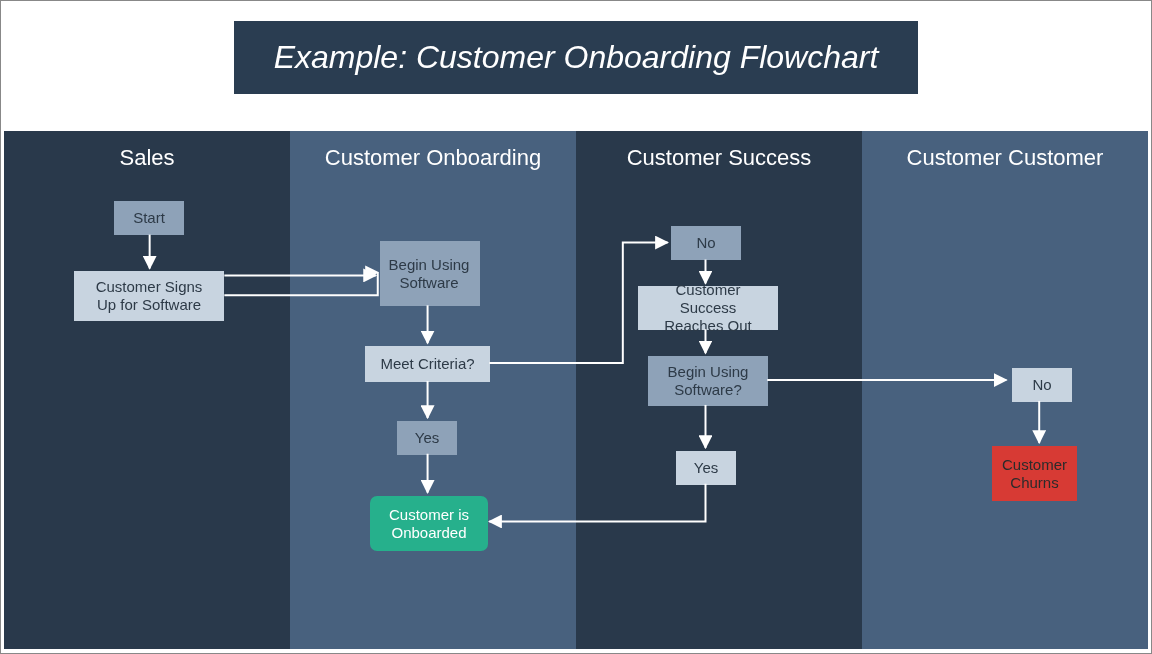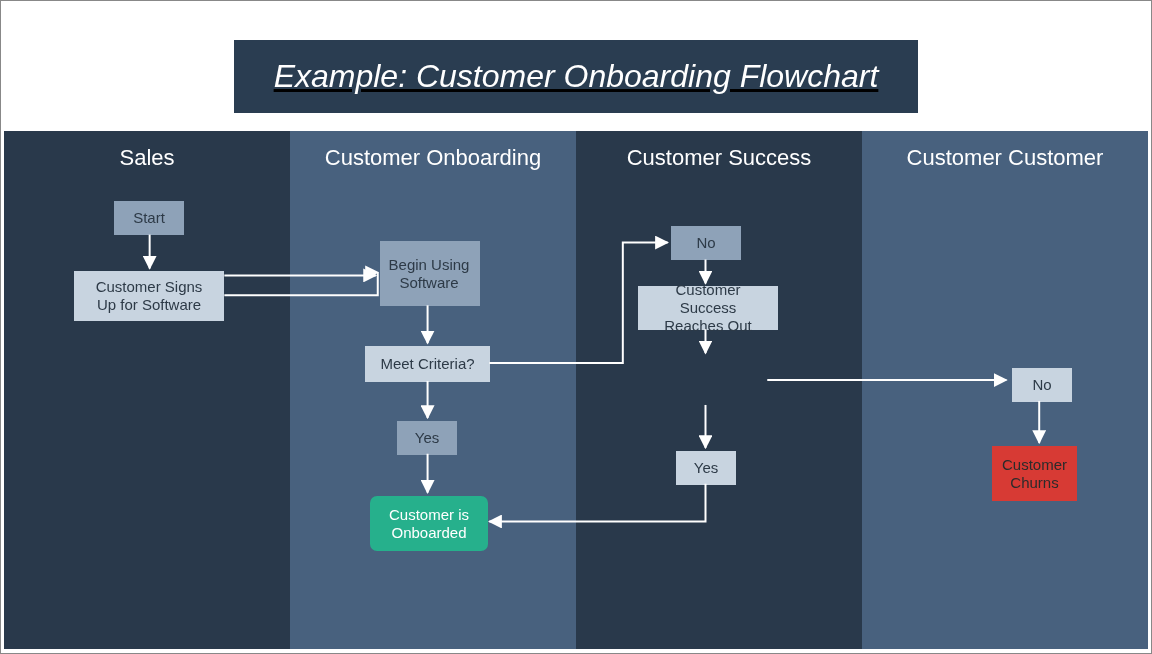--- a/index.html
+++ b/index.html
@@ -1,20 +1,20 @@
 <!DOCTYPE html>
 <html><head>
 <meta charset="utf-8">
 <style>
   * { box-sizing: border-box; margin: 0; padding: 0; }
   html, body { width: 1152px; height: 654px; font-family: "Helvetica Neue", Helvetica, Arial, sans-serif; background: #fff; }
   .page { width: 1152px; height: 654px; border: 1px solid #888; position: relative; }
 
   
-  .title-wrap { width: 100%; height: 112px; display: flex; align-items: flex-end; justify-content: center; padding-top: 4px; text-decoration: underline; }
+  .title-wrap { width: 100%; height: 112px; display: flex; align-items: flex-start; justify-content: center; padding-top: 20px; }
   .title-box { background: #2a3d51; color: #fff; padding: 18px 40px; font-size: 32px; font-style: italic; font-weight: 400; }
 
   
   .lanes { position: absolute; left: 3px; right: 3px; top: 130px; bottom: 4px; display: flex; }
   .lane { flex: 1 1 0; position: relative; }
   .lane.dark  { background: #29394b; }
   .lane.mid   { background: #48617e; }
   .lane-header { color: #fff; font-size: 22px; font-weight: 300; text-align: center; padding: 14px 4px 8px; }
 
   
@@ -49,20 +49,21 @@
       <div class="node steel" style="left:90px; top:110px; width:100px; height:65px;padding-left:8px;">Begin Using Software</div>
       <div class="node light" style="left:75px; top:215px; width:125px; height:36px;">Meet Criteria?</div>
       <div class="node steel" style="left:107px; top:290px; width:60px; height:34px;">Yes</div>
       <div class="node green" style="left:80px; top:365px; width:118px; height:55px;border-radius:7px;">Customer is Onboarded</div>
     </div>
 
     <div class="lane dark">
       <div class="lane-header">Customer Success</div>
       <div class="node steel" style="left:95px; top:95px; width:70px; height:34px;">No</div>
       <div class="node light" style="left:62px; top:155px; width:140px; height:44px;">Customer Success Reaches Out</div>
+      <div class="node steel" style="left:72px; top:225px; width:120px; height:50px;">Begin Using Software?</div>
       <div class="node light" style="left:100px; top:320px; width:60px; height:34px;">Yes</div>
     </div>
 
     <div class="lane mid">
       <div class="lane-header">Customer Customer</div>
       <div class="node light" style="left:150px; top:237px; width:60px; height:34px;">No</div>
       <div class="node red" style="left:130px; top:315px; width:85px; height:55px;">Customer Churns</div>
     </div>
 
     <svg class="arrows" viewBox="0 0 1146 520">

